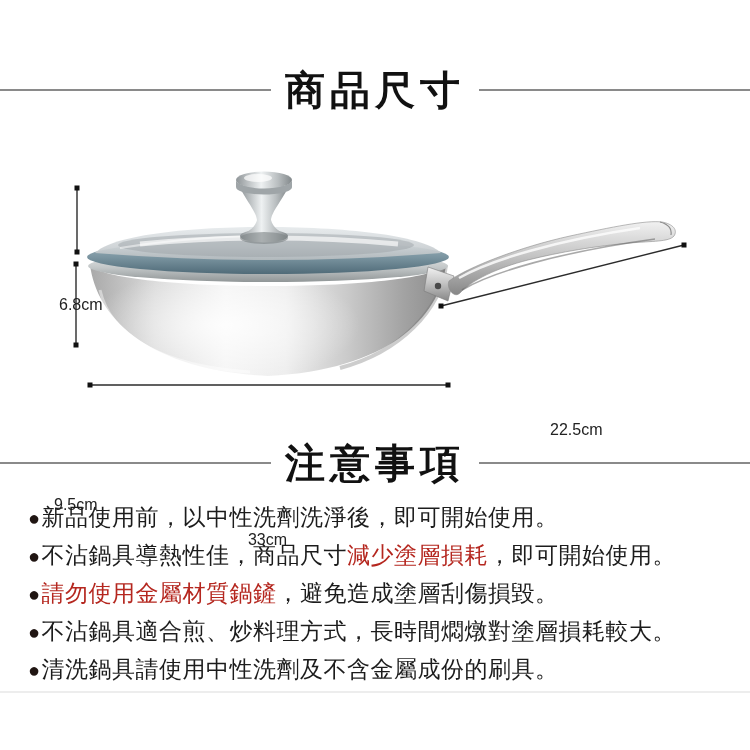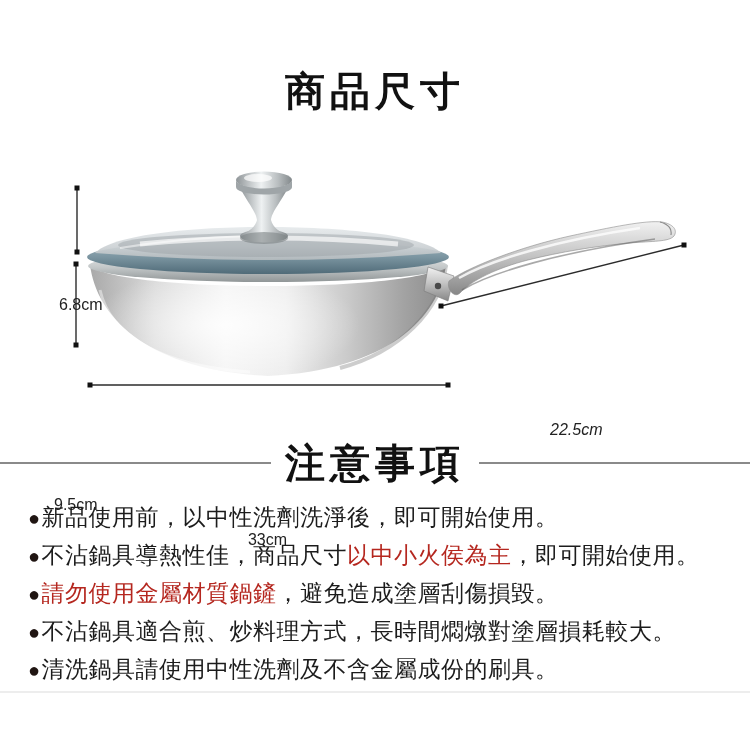--- a/index.html
+++ b/index.html
@@ -10,33 +10,33 @@
   
   .section-title{
     position:absolute;left:0;width:750px;height:52px;
     display:flex;align-items:center;
   }
   .section-title .rule{flex:1;height:2px;background:var(--divider,#8a8a8a);}
   .section-title h2{
     margin:0 14px;font-size:40px;font-weight:600;letter-spacing:5px;
     color:#111;white-space:nowrap;
   }
-  #title-dimensions{top:64px;flex-direction:column;}
+  #title-dimensions{top:64px;}
   #title-notes{top:437px;text-align:center;}
 
   .figure{position:absolute;left:0;top:140px;width:642px;height:290px;}
   .figure svg{position:absolute;left:0;top:0;}
 
   .dim-label{
     position:absolute;font-size:16px;color:#222;white-space:nowrap;
   }
   #lbl-lid-height{left:59px;top:156px;}
   #lbl-pan-depth{left:54px;top:356px;}
   #lbl-pan-width{left:197px;top:391px;width:90px;text-align:right;}
-  #lbl-handle-length{left:550px;top:281px;font-style:italic;}
+  #lbl-handle-length{left:550px;top:281px;}
 
   .notes{position:absolute;left:28px;top:499px;right:14px;}
   .note-row{
     line-height:37px;font-size:23px;color:#1c1c1c;white-space:nowrap;
     letter-spacing:0.5px;
   }
   .note-row .bullet{font-size:20px;margin-right:1px;color:#201512;}
   .seg.red{color:var(--accent-red,#b5271f);}
 
   .bottom-divider{
@@ -165,20 +165,20 @@
   </div>
 
   <div class="section-title" id="title-notes">
     <span class="rule"></span>
     <h2>注意事項</h2>
     <span class="rule"></span>
   </div>
 
   <div class="notes">
     <div class="note-row"><span class="bullet">●</span><span class="seg">新品使用前，以中性洗劑洗淨後，即可開始使用。</span></div>
-    <div class="note-row"><span class="bullet">●</span><span class="seg">不沾鍋具導熱性佳，商品尺寸</span><span class="seg red">以中小火侯為主</span><span class="seg">，即可開始使用。</span></div>
+    <div class="note-row"><span class="bullet">●</span><span class="seg">不沾鍋具導熱性佳，商品尺寸</span><span class="seg red">減少塗層損耗</span><span class="seg">，即可開始使用。</span></div>
     <div class="note-row"><span class="bullet">●</span><span class="seg red">請勿使用金屬材質鍋鏟</span><span class="seg">，避免造成塗層刮傷損毀。</span></div>
     <div class="note-row"><span class="bullet">●</span><span class="seg">不沾鍋具適合煎、炒料理方式，長時間燜燉對塗層損耗較大。</span></div>
     <div class="note-row"><span class="bullet">●</span><span class="seg">清洗鍋具請使用中性洗劑及不含金屬成份的刷具。</span></div>
   </div>
 
   <div class="bottom-divider"></div>
 </div>
 
 </body></html>

